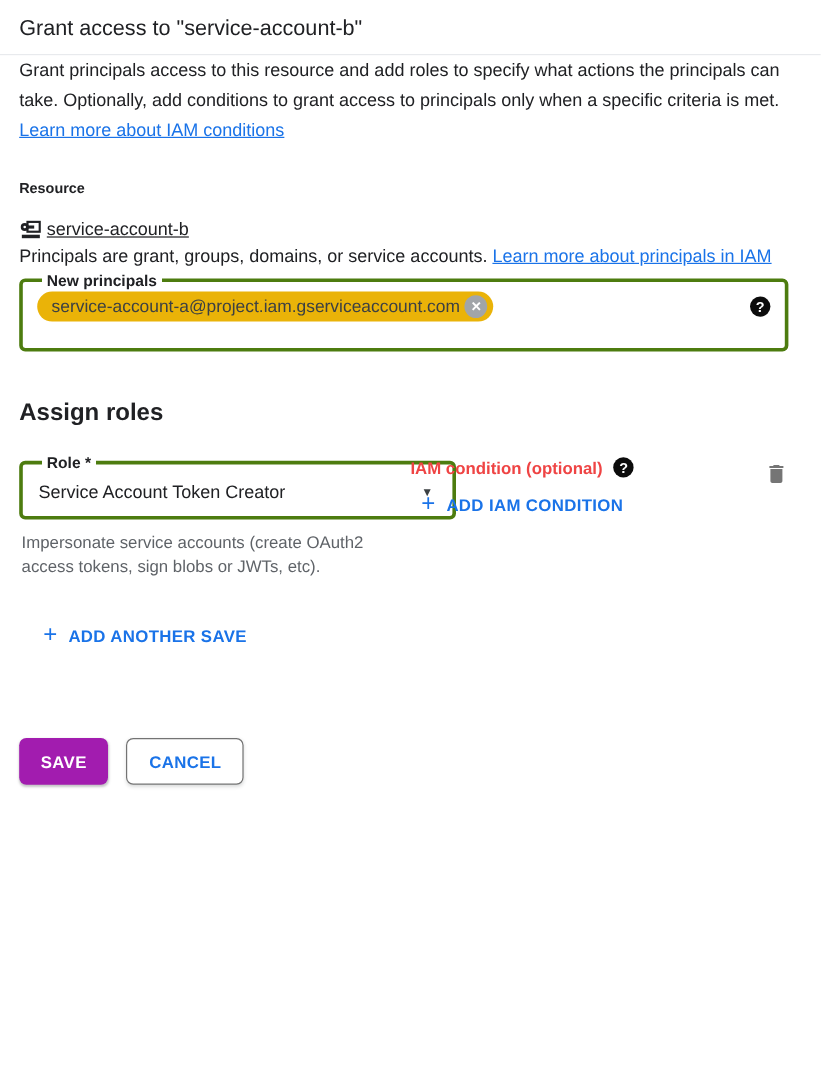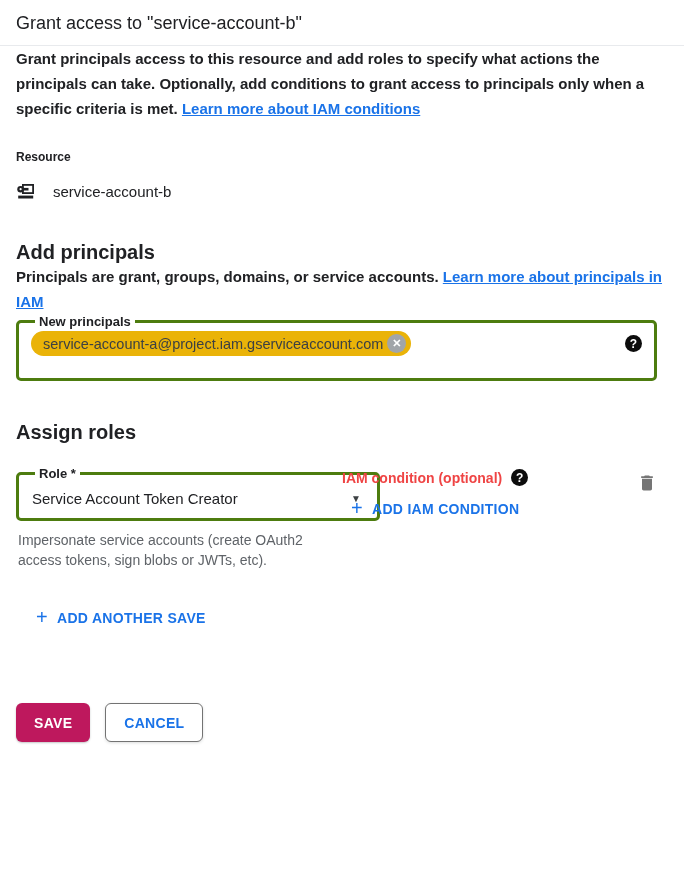--- a/index.html
+++ b/index.html
@@ -15,29 +15,29 @@
   .dialog-header {
     padding: 13px 16px 11px;
     border-bottom: 1px solid #e8eaed;
   }
   .dialog-title { font-size: 18px; font-weight: 400; color: #202124; }
 
   .dialog-body { padding: 0 16px; }
 
   p.desc {
     font-size: 15px; line-height: 25px; margin: 0;
-    color: #202124; max-width: 650px; font-weight: bold;
+    color: #202124; max-width: 650px;
   }
   .intro { margin-top: 29px; }
   a.link { color: #1a73e8; text-decoration: underline; cursor: pointer; }
 
   .section-heading-sm { font-size: 12px; font-weight: 700; margin: 29px 0 0; }
   .section-heading-lg { font-size: 20px; font-weight: 700; margin: 40px 0 0; }
 
-  .resource-row { display: flex; align-items: center; gap: 17px; margin-top: 17px; font-size: 15px; }
+  .resource-row { display: flex; align-items: center; gap: 3px; margin-top: 17px; font-size: 15px; text-decoration: underline; }
   .resource-row svg { display: block; }
 
   .after-heading { margin-top: 13px; }
 
   fieldset.outlined {
     border: 3px solid #4d7c0f; border-radius: 5px;
     margin: 0; padding: 0 12px;
     min-width: 0; background: #fff;
   }
   fieldset.outlined legend {
@@ -100,21 +100,21 @@
   .trash-btn { background: transparent; border: none; padding: 0; cursor: pointer; }
   .trash-btn svg { display: block; }
 
   .dialog-footer { display: flex; align-items: center; gap: 15px; padding: 0 16px; margin-top: 74px; }
   .btn {
     font-family: "Liberation Sans", sans-serif;
     font-size: 14px; font-weight: 700; letter-spacing: 0.3px;
     border-radius: 6px; height: 39px; padding: 0 18px;
     cursor: pointer;
   }
-  .btn-primary { background: #be185d; color: #fff; border: none; box-shadow: 0 1px 2px rgba(60,64,67,.3); }
+  .btn-primary { background: #a21caf; color: #fff; border: none; box-shadow: 0 1px 2px rgba(60,64,67,.3); }
   .btn-secondary { background: #fff; color: #1a73e8; border: 1px solid #737373; box-shadow: 0 1px 3px rgba(60,64,67,.18); }
 </style>
 </head>
 <body>
 
 <div class="dialog">
 
   <div class="dialog-header">
     <div class="dialog-title">Grant access to "service-account-b"</div>
   </div>
@@ -130,21 +130,20 @@
           <rect x="6.9" y="3.9" width="10.2" height="8.2" fill="none" stroke="#202124" stroke-width="1.8"></rect>
           <rect x="6" y="6.9" width="6.5" height="2.6" fill="#202124"></rect>
           <circle cx="4.6" cy="8.2" r="3.3" fill="#202124"></circle>
           <circle cx="4.6" cy="8.2" r="1.1" fill="#ffffff"></circle>
           <rect x="2.2" y="14.6" width="15" height="2.9" fill="#202124"></rect>
         </svg>
       </span>
       <span>service-account-b</span>
     </div>
 
-    <h2 class="section-heading-lg">Add principals</h2>
     <p class="desc after-heading"><span>Principals are grant, groups, domains, or service accounts. </span><a class="link">Learn more about principals in IAM</a></p>
 
     <fieldset class="outlined principals-fieldset">
       <legend>New principals</legend>
       <div class="principals-row">
         <span class="chip">
           <span>service-account-a@project.iam.gserviceaccount.com</span>
           <span class="chip-close">✕</span>
         </span>
         <span class="help-badge">?</span>

